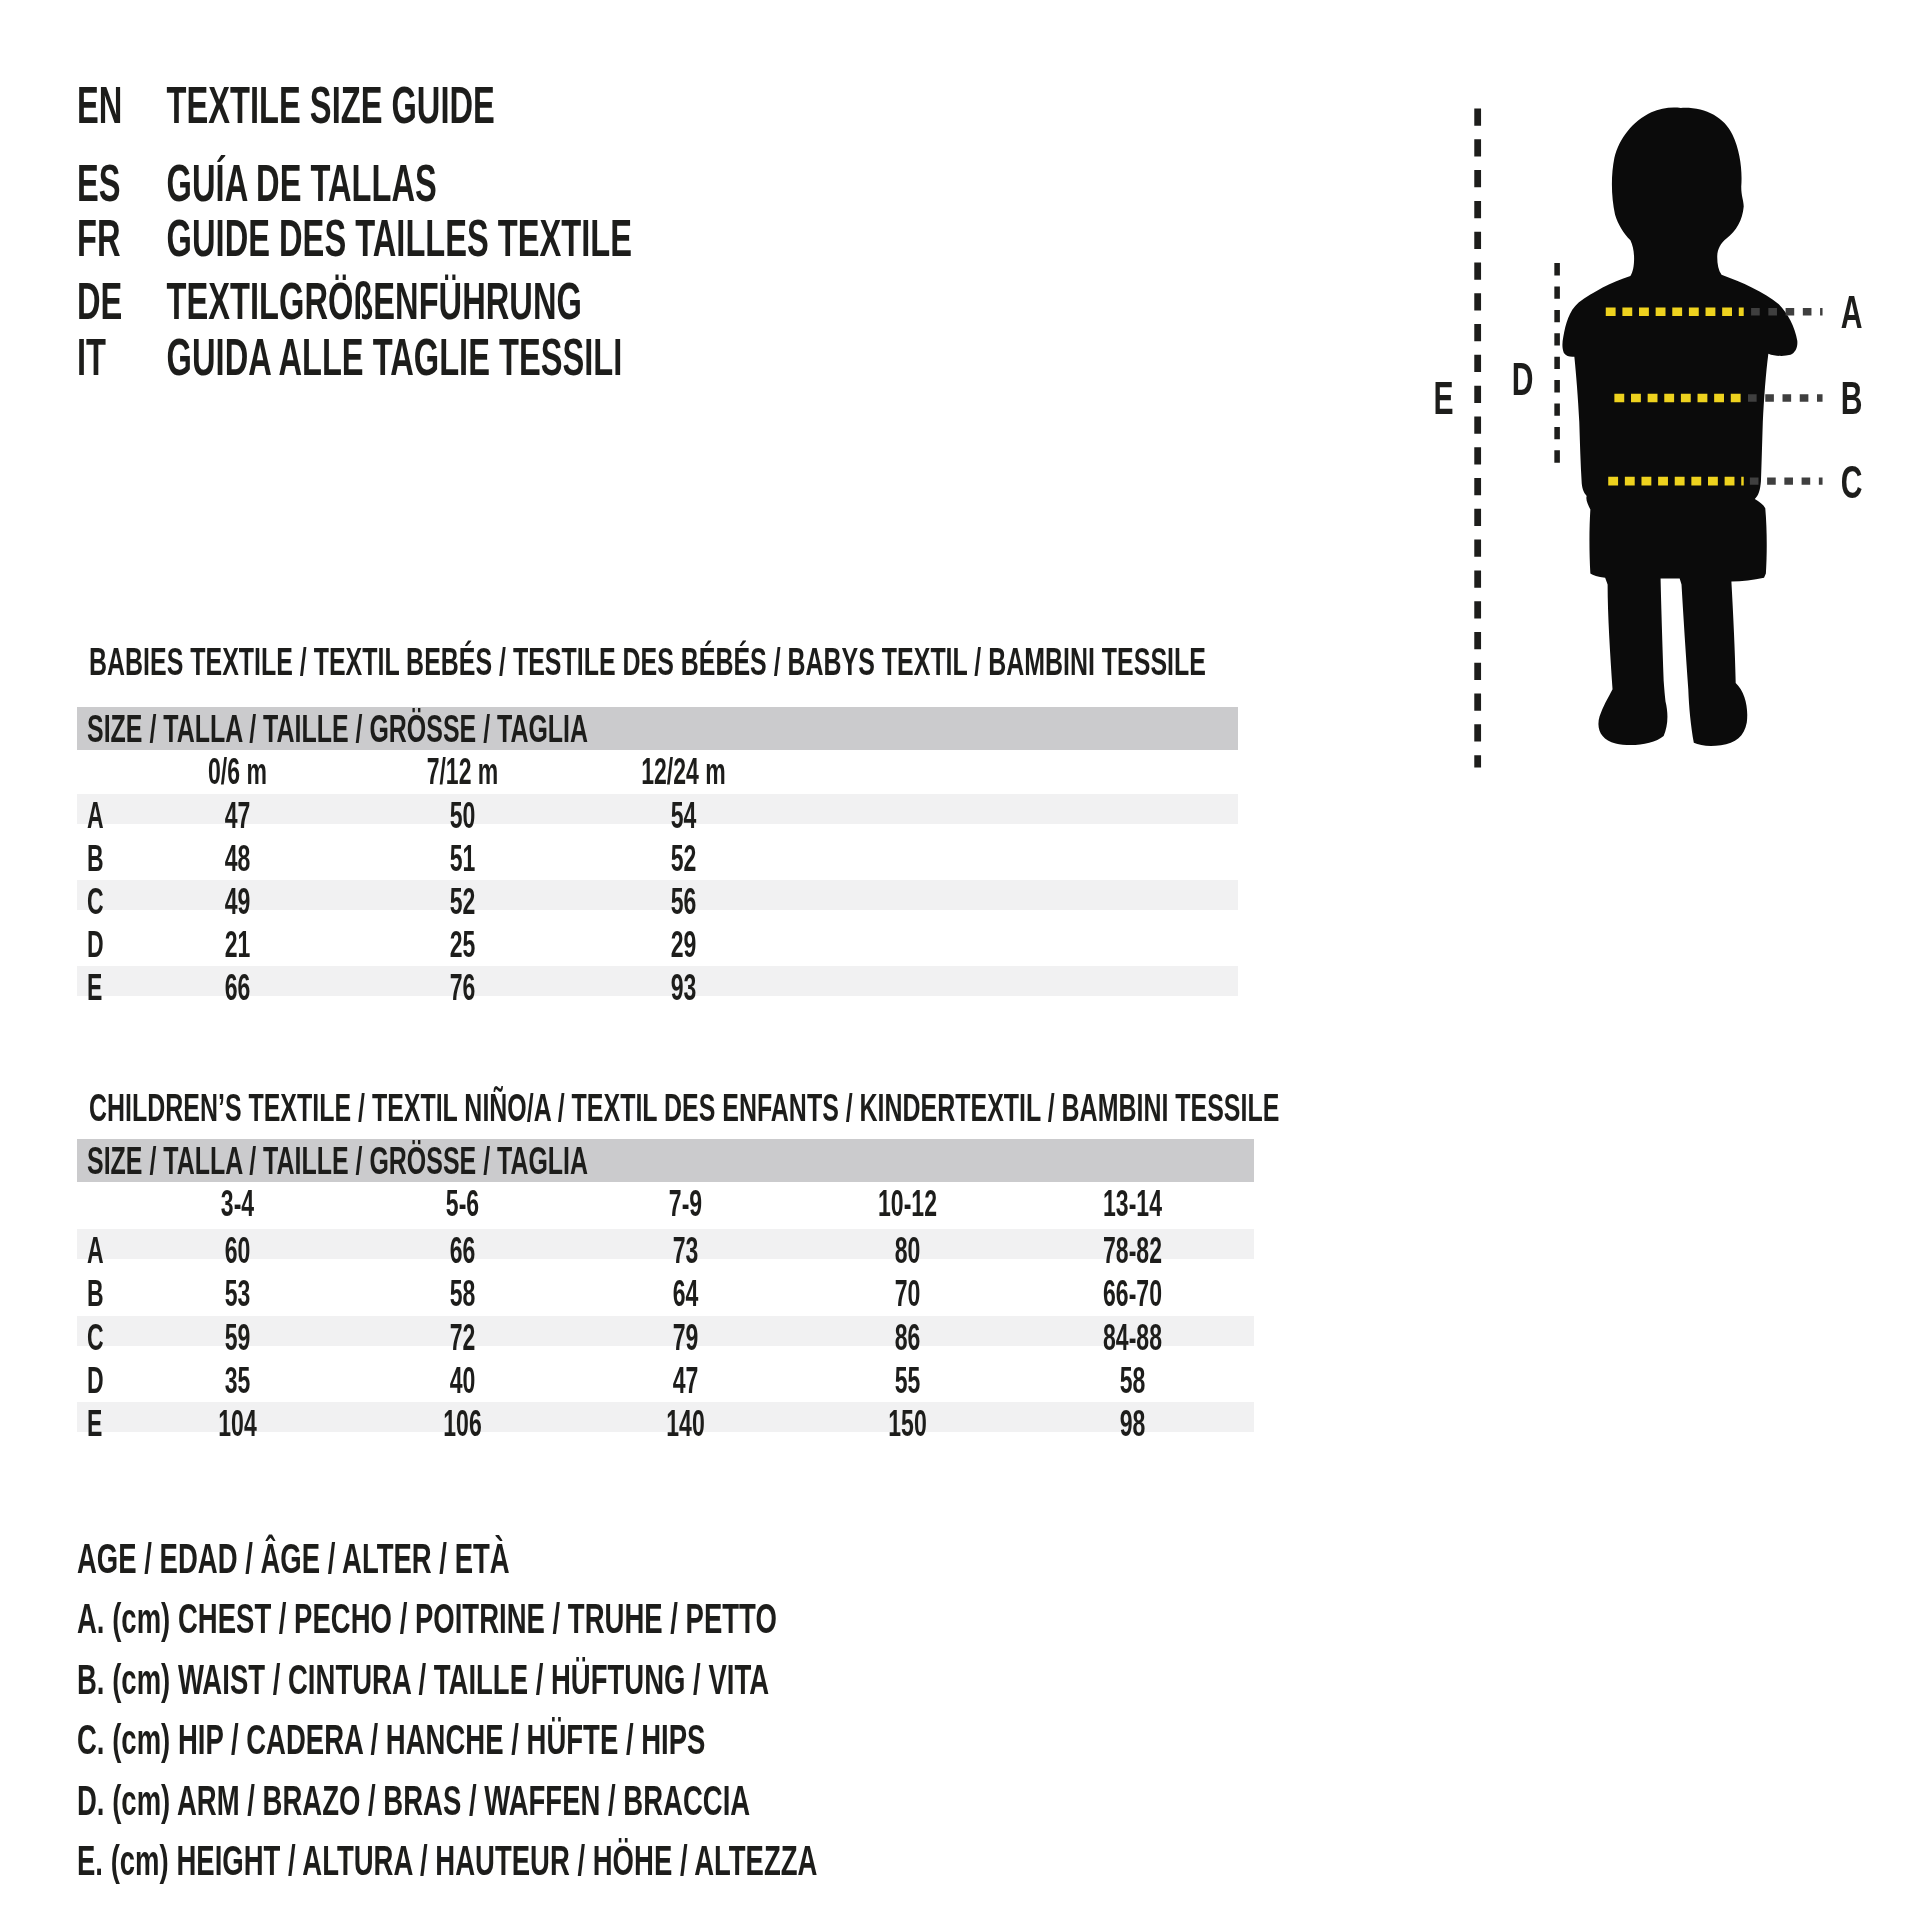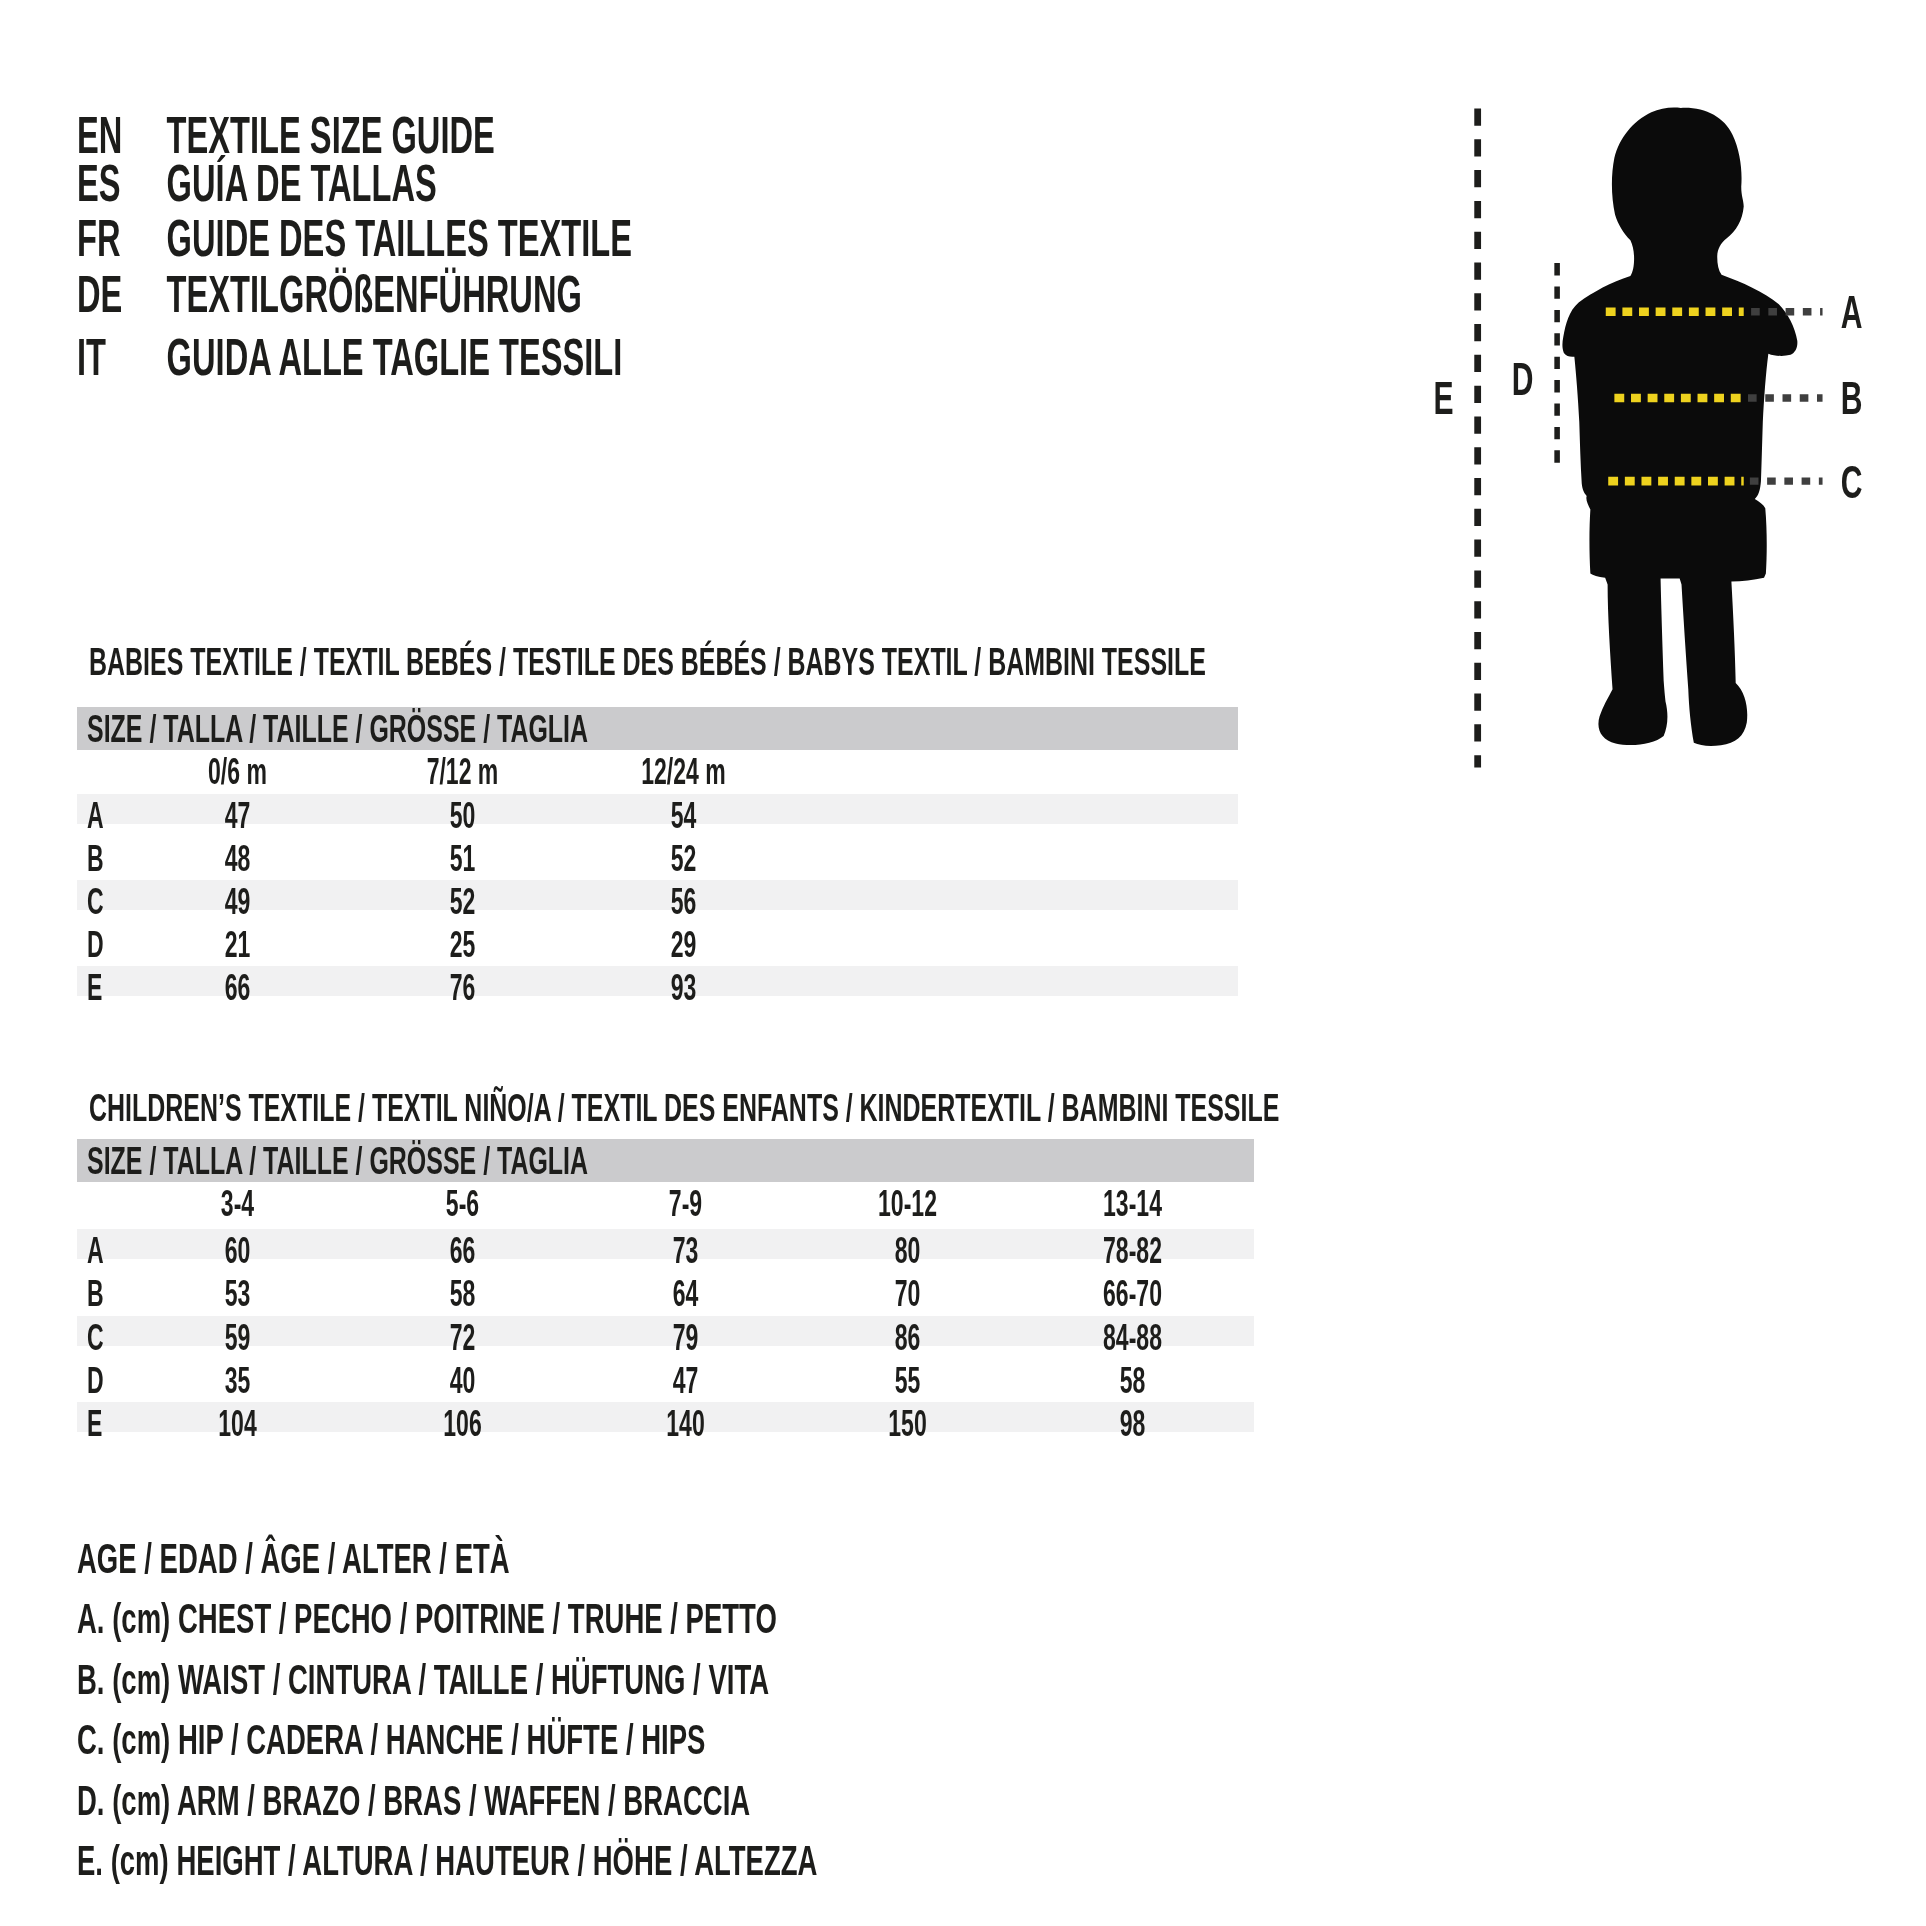--- a/index.html
+++ b/index.html
@@ -34,30 +34,30 @@
   .figure-svg{position:absolute;left:1405px;top:99px;width:521px;height:678px;}
   .measure-label{position:absolute;width:55px;height:49px;line-height:49px;text-align:center;
                  font-size:47px;font-weight:700;transform:scaleX(0.64);transform-origin:50% 50%;}
 </style>
 </head>
 <body>
 
 <div class="canvas">
 
   <div>
-    <div class="lang-row" style="top:106px">
+    <div class="lang-row" style="top:76px">
       <span class="cond"><span class="lang-code">EN</span><span>TEXTILE SIZE GUIDE</span></span>
     </div>
     <div class="lang-row" style="top:154px">
       <span class="cond"><span class="lang-code">ES</span><span>GUÍA DE TALLAS</span></span>
     </div>
     <div class="lang-row" style="top:209px">
       <span class="cond"><span class="lang-code">FR</span><span>GUIDE DES TAILLES TEXTILE</span></span>
     </div>
-    <div class="lang-row" style="top:265px">
+    <div class="lang-row" style="top:272px">
       <span class="cond"><span class="lang-code">DE</span><span>TEXTILGRÖßENFÜHRUNG</span></span>
     </div>
     <div class="lang-row" style="top:328px">
       <span class="cond"><span class="lang-code">IT</span><span>GUIDA ALLE TAGLIE TESSILI</span></span>
     </div>
   </div>
 
   <svg class="figure-svg" viewBox="0 0 846 1100">
     <path fill="#0b0b0b" d="
       M 448 14

